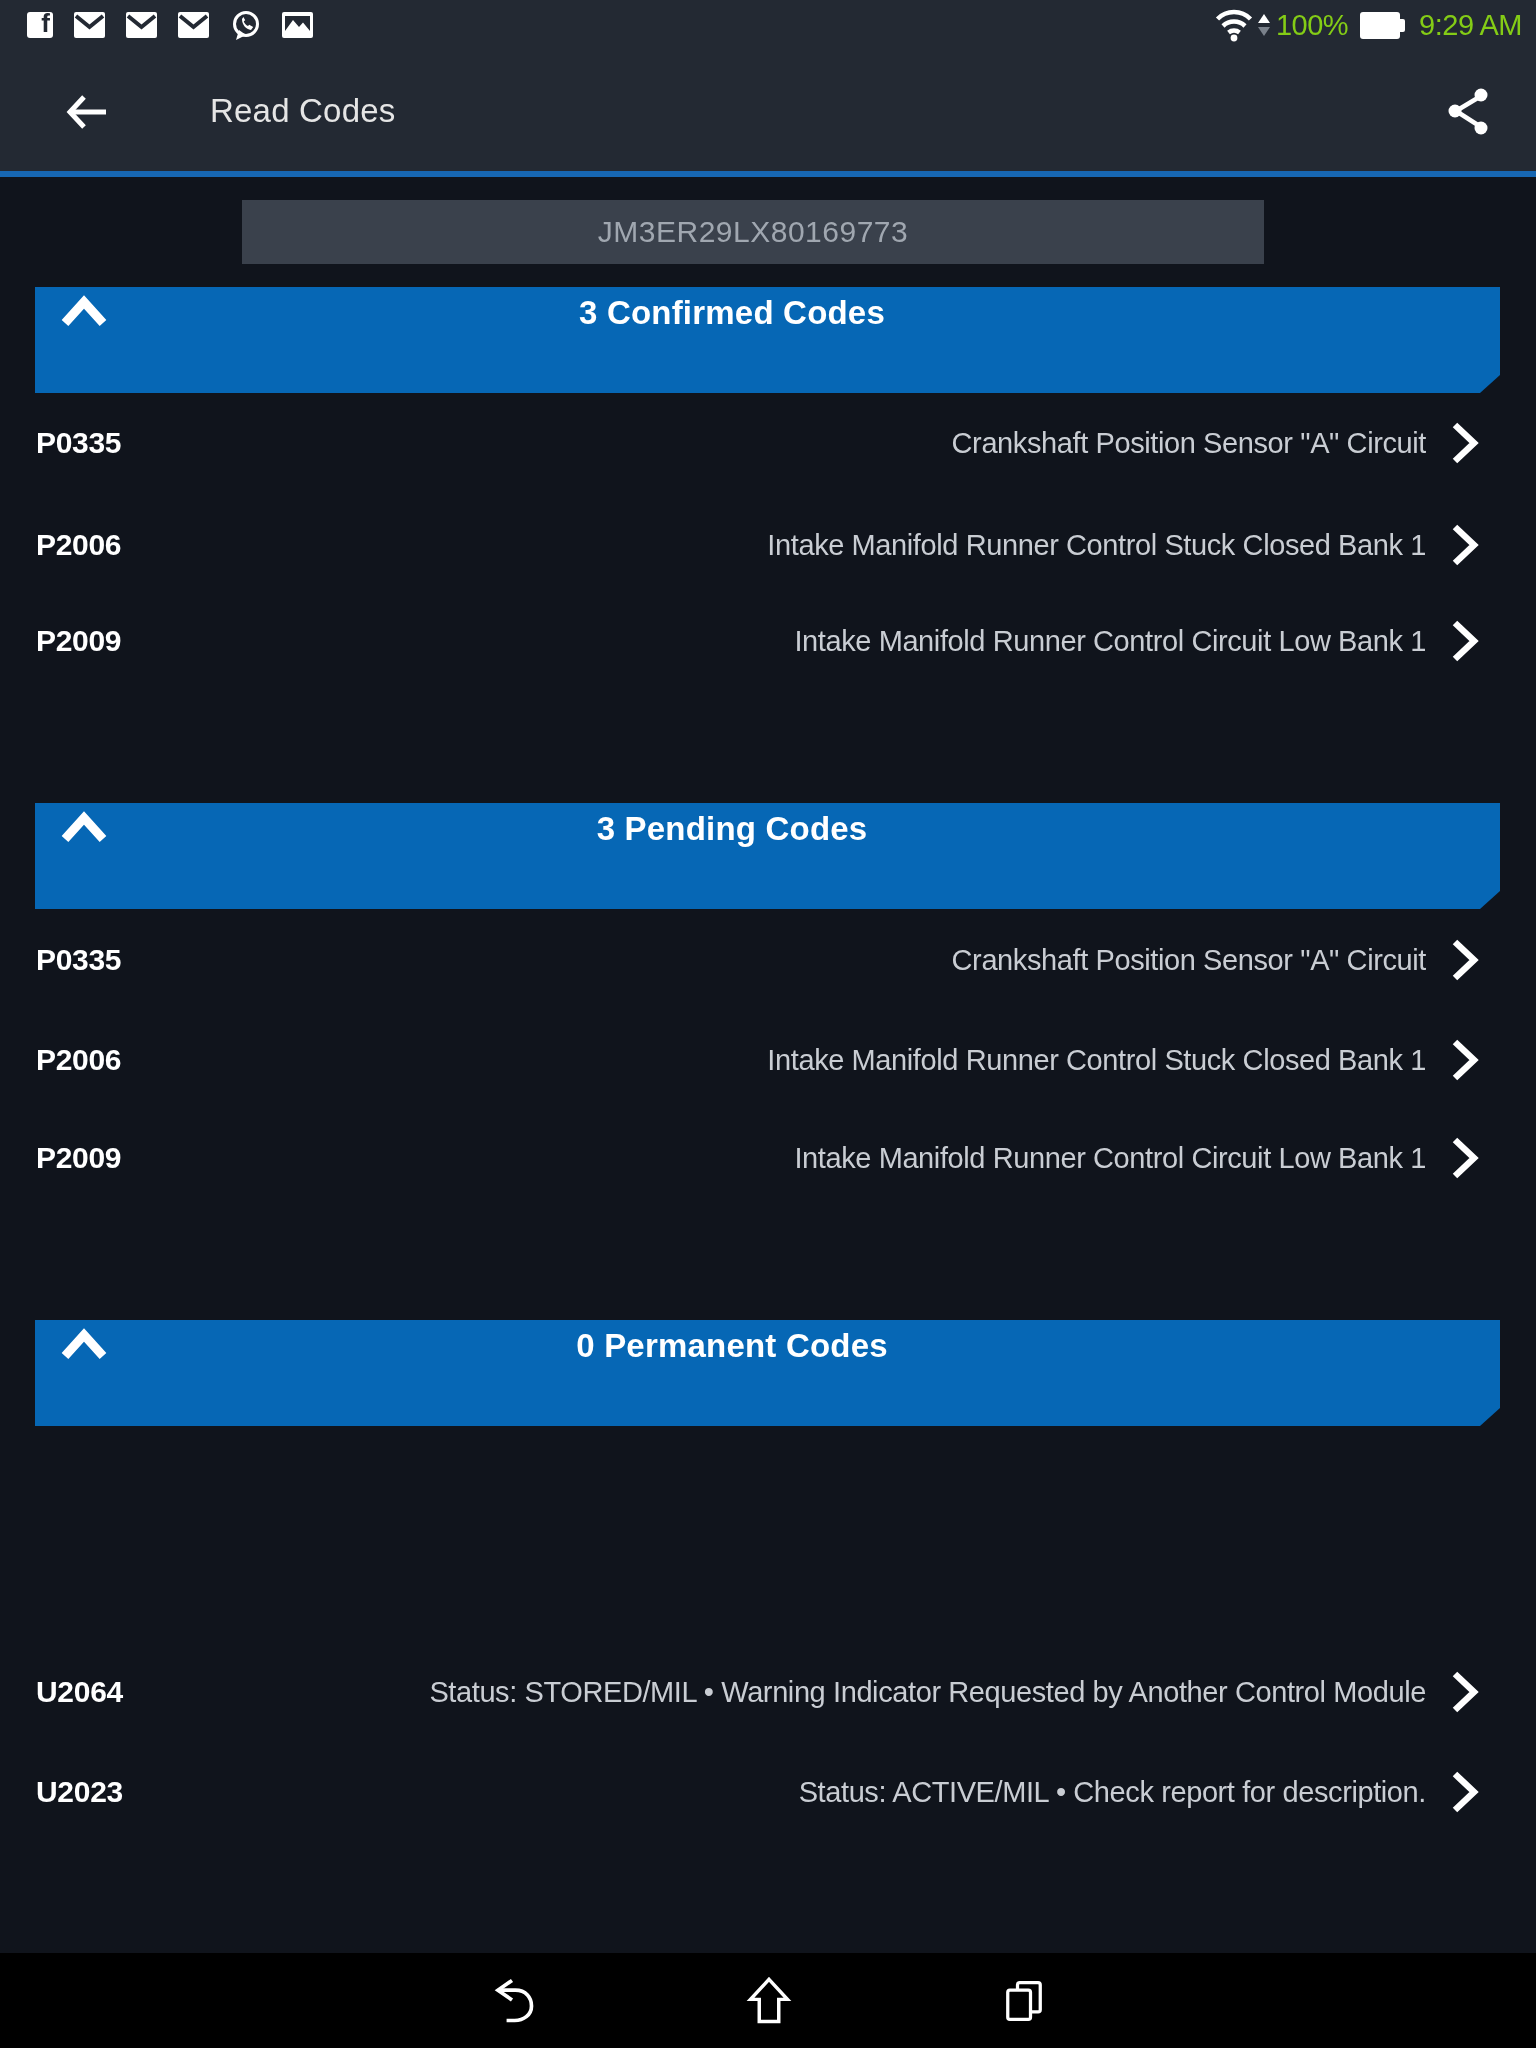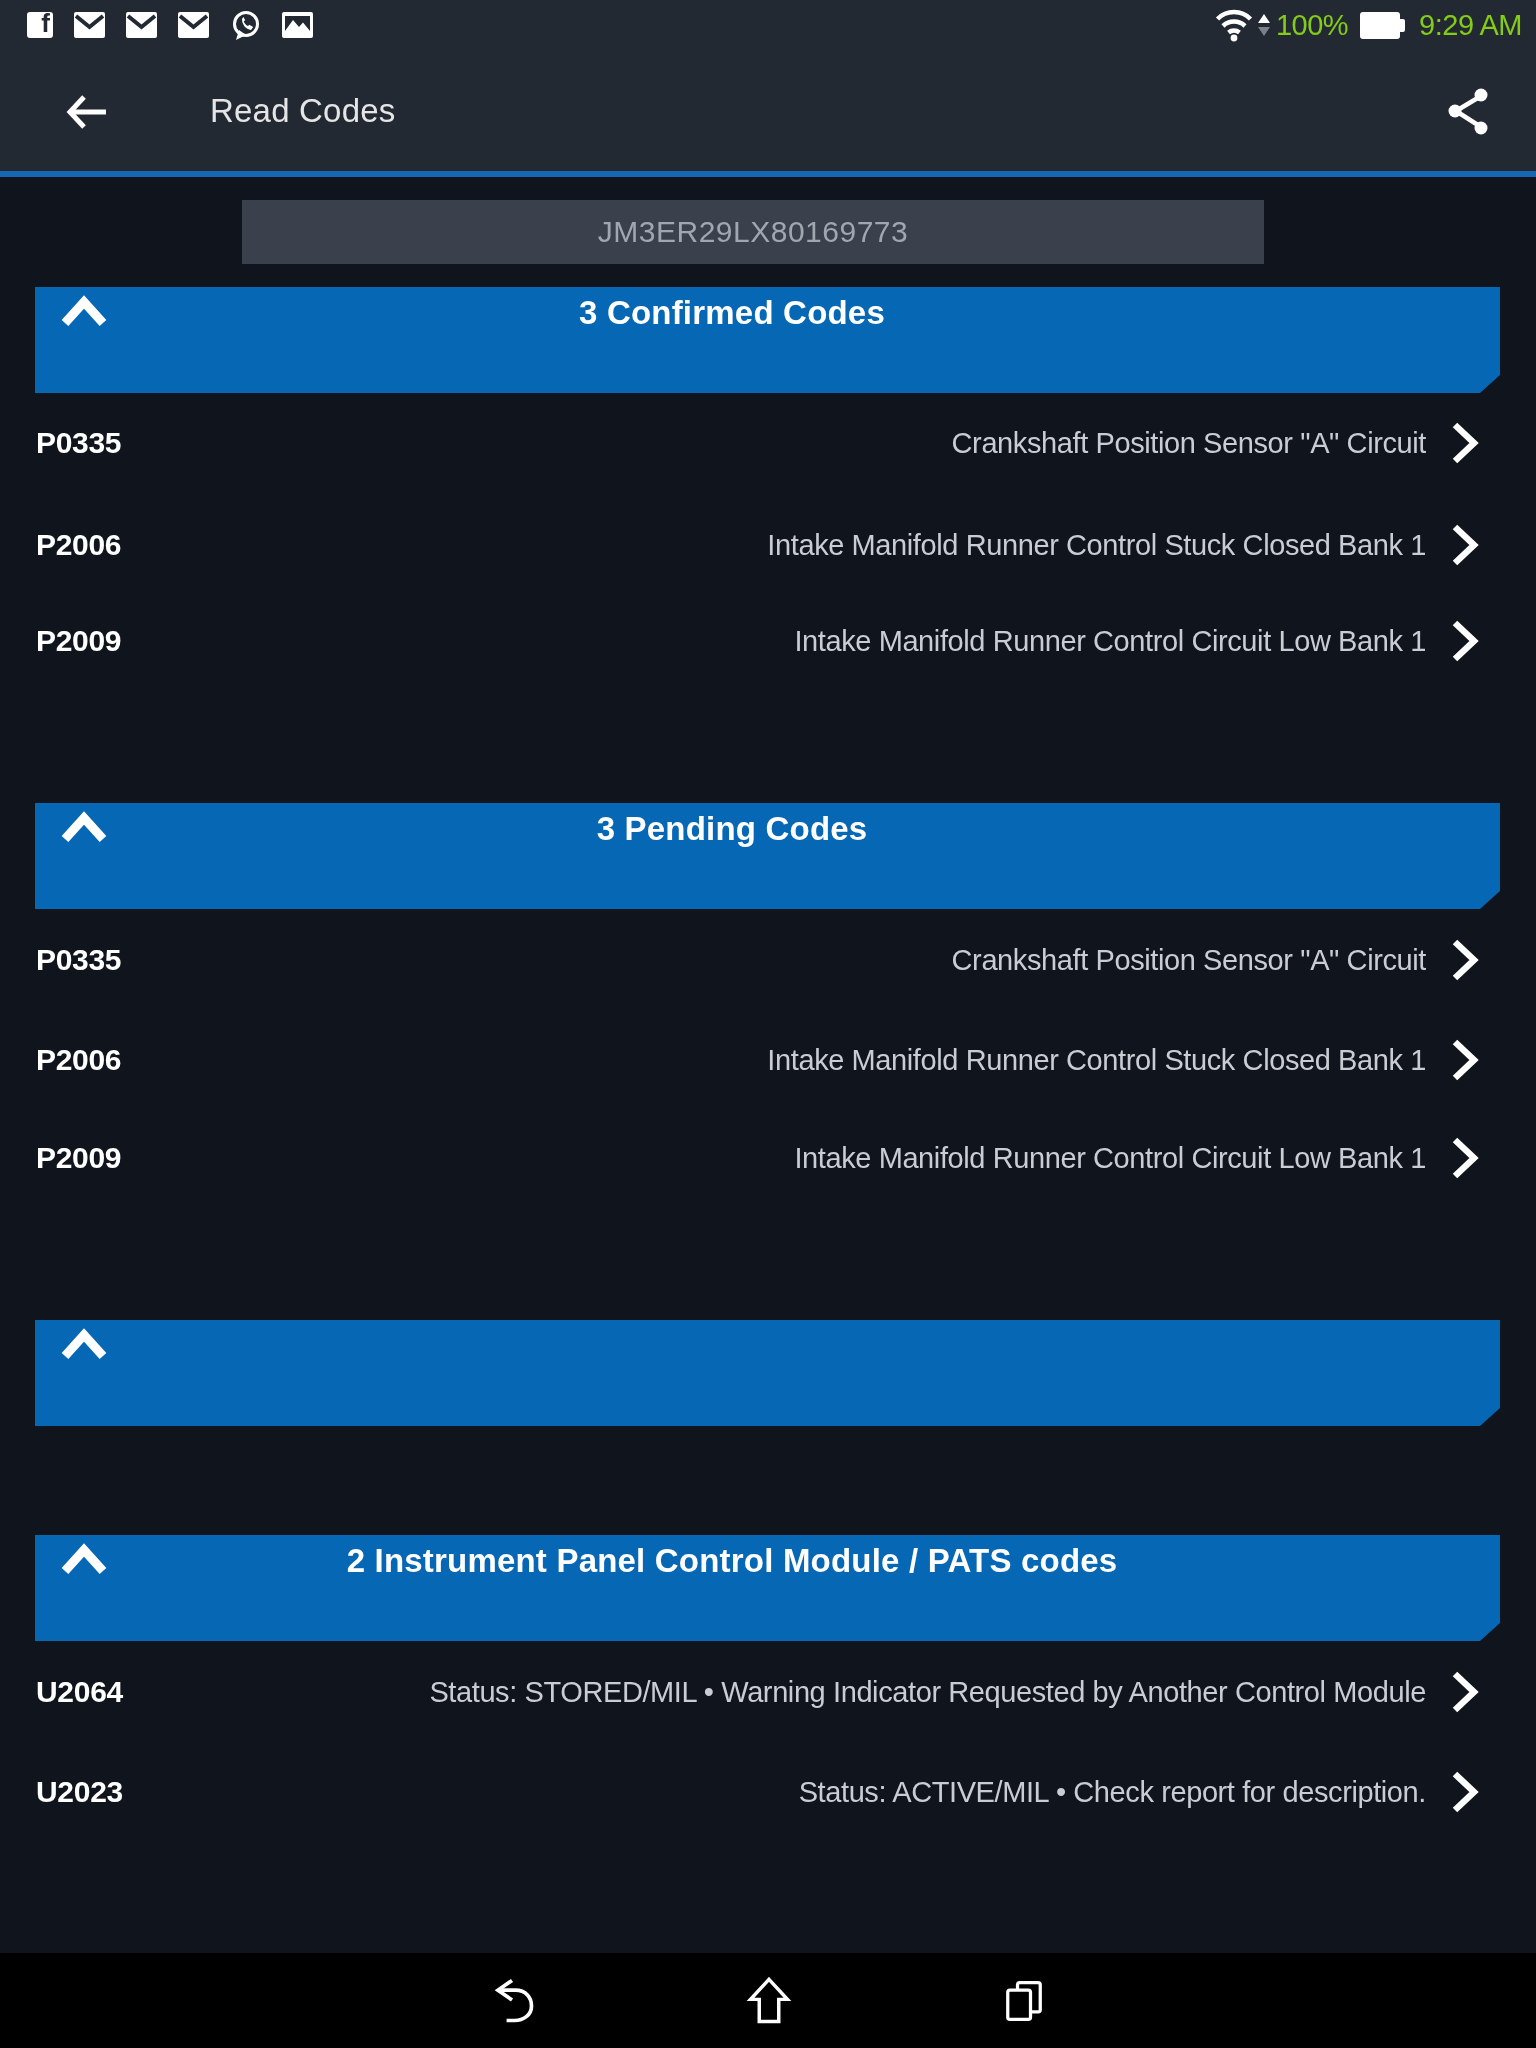--- a/index.html
+++ b/index.html
@@ -187,28 +187,23 @@
     <span class="desc">Intake Manifold Runner Control Circuit Low Bank 1</span>
     <svg class="chev" width="30" height="44" viewBox="0 0 30 44">
       <polyline points="5,4 24,22 5,40" fill="none" stroke="#fff" stroke-width="6.5"></polyline>
     </svg>
   </div>
 
   <div class="hdr" style="top:1320px">
     <svg class="hdr-chev" width="48" height="32" viewBox="0 0 48 32">
       <polyline points="5,28 24,7 43,28" fill="none" stroke="#fff" stroke-width="9"></polyline>
     </svg>
-  </div>
-
-  <div class="hdr" style="top:1535px">
-    <svg class="hdr-chev" width="48" height="32" viewBox="0 0 48 32">
-      <polyline points="5,28 24,7 43,28" fill="none" stroke="#fff" stroke-width="9"></polyline>
-    </svg>
-    <div class="hdr-title">2 Instrument Panel Control Module / PATS codes</div>
-  </div>
+    <div class="hdr-title">0 Permanent Codes</div>
+  </div>
+
 
   <div class="row" style="top:1657px">
     <span class="code">U2064</span>
     <span class="desc">Status: STORED/MIL • Warning Indicator Requested by Another Control Module</span>
     <svg class="chev" width="30" height="44" viewBox="0 0 30 44">
       <polyline points="5,4 24,22 5,40" fill="none" stroke="#fff" stroke-width="6.5"></polyline>
     </svg>
   </div>
   <div class="row" style="top:1757px">
     <span class="code">U2023</span>

